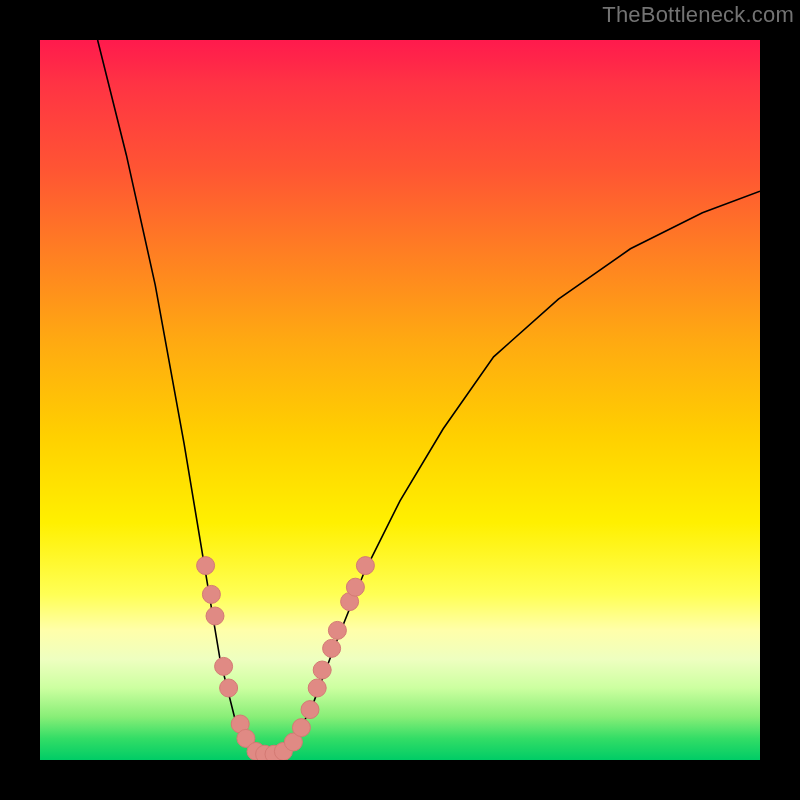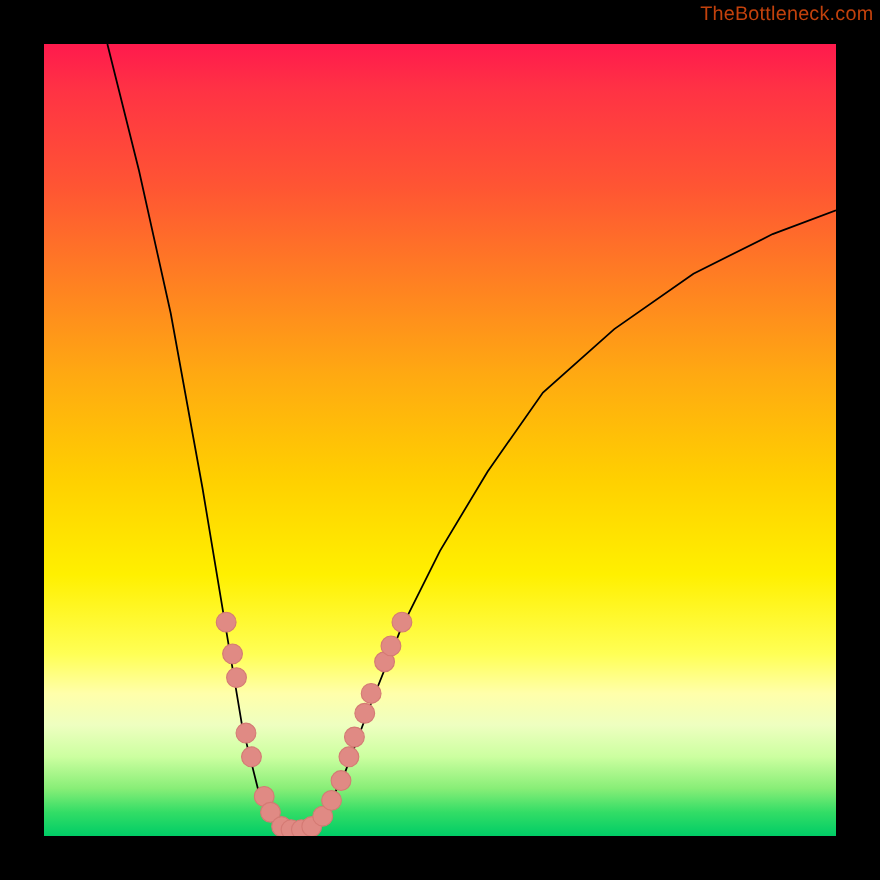--- a/index.html
+++ b/index.html
@@ -39,22 +39,22 @@
       #88ee77 94%,
       #33dd66 97%,
       #00cc66 100%
     );
   }
   .watermark {
     position: absolute;
     top: 2px;
     right: 6px;
     font-family: Arial, Helvetica, sans-serif;
-    font-size: 18px;
-    color: #c2410c;
+    font-size: 22px;
+    color: #737373;
     letter-spacing: 0.2px;
   }
   svg.curve {
     position: absolute;
     left: 0;
     top: 0;
   }
 </style>
 </head>
 <body>

